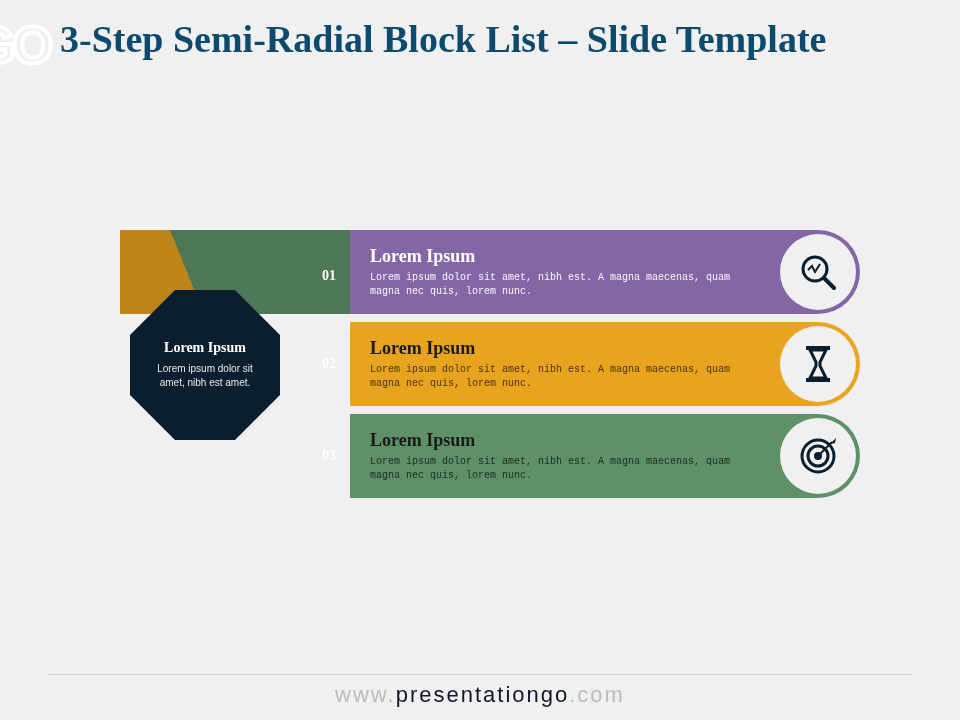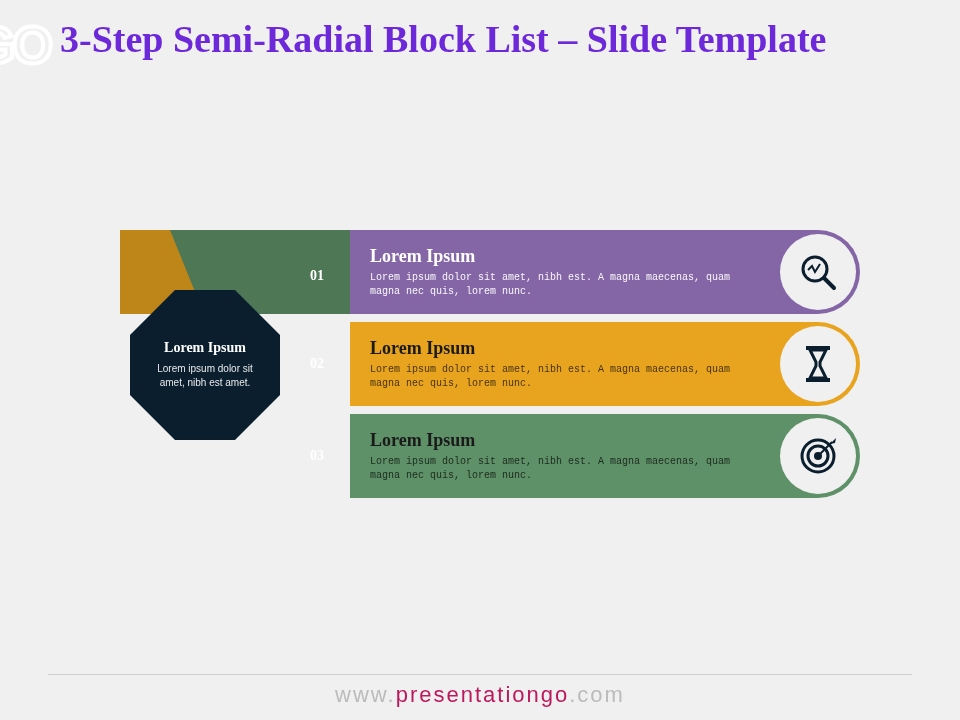--- a/index.html
+++ b/index.html
@@ -23,21 +23,21 @@
     color: transparent;
     -webkit-text-stroke: 4px #ffffff;
   }
   .title {
     position: absolute;
     top: 18px;
     left: 60px;
     right: 30px;
     font-size: 38px;
     font-weight: 700;
-    color: #6d28d9;
+    color: #0c4a6e;
     line-height: 1.15;
     font-family: Georgia, serif;
   }
   .diagram {
     position: absolute;
     top: 230px;
     left: 160px;
     width: 720px;
     height: 280px;
   }
@@ -63,20 +63,21 @@
     border-bottom: 42px solid transparent;
   }
 
   .num {
     position: absolute;
     font-family: Georgia, serif;
     font-weight: 700;
     font-size: 14px;
     color: #fff;
     z-index: 3;
+    margin-left: 12px;
   }
   .num.r1 { left: 150px; top: 38px; }
   .num.r2 { left: 150px; top: 126px; }
   .num.r3 { left: 150px; top: 218px; }
 
   .bar {
     position: absolute;
     left: 190px;
     height: 84px;
     width: 510px;
@@ -167,21 +168,21 @@
     left: 0;
     right: 0;
     text-align: center;
     font-family: Arial, sans-serif;
     font-weight: 300;
     font-size: 22px;
     letter-spacing: 2px;
     color: #bbbbbb;
   }
   .footer .accent {
-    color: #be185d;
+    color: #0f172a;
   }
 </style>
 </head>
 <body>
 
 <div class="go-badge">GO</div>
 
 <h1 class="title">3-Step Semi-Radial Block List – Slide Template</h1>
 
 <div class="diagram">

